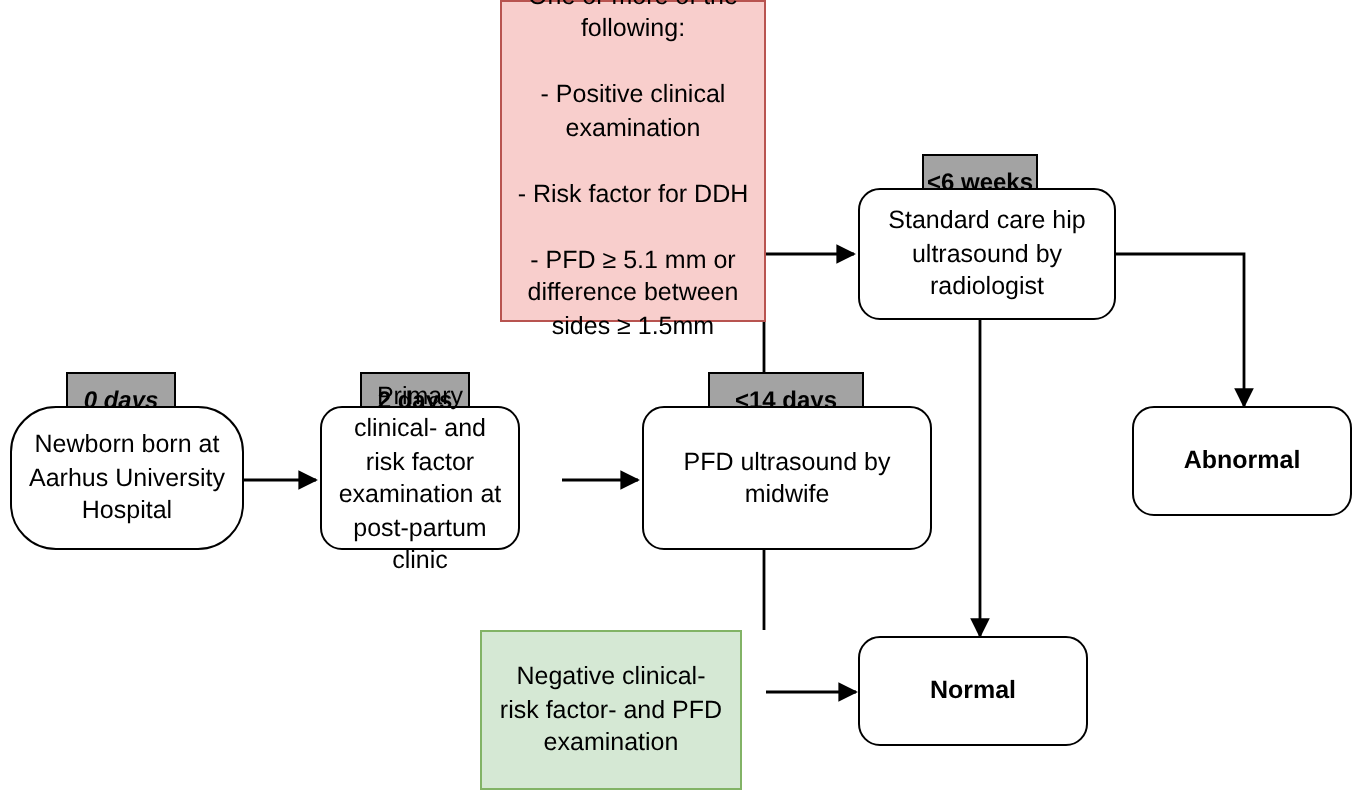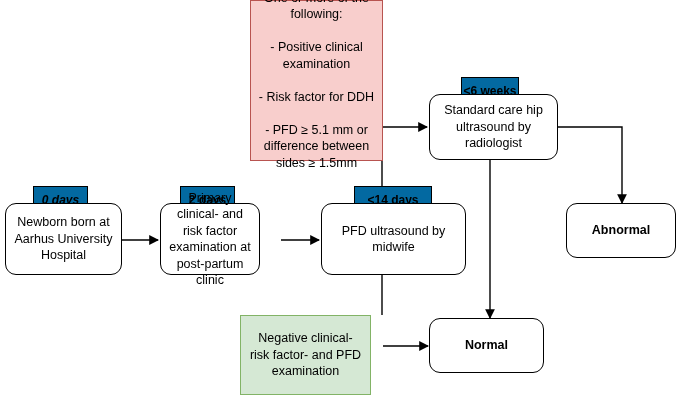--- a/index.html
+++ b/index.html
@@ -48,21 +48,21 @@
   }
   .bold {
     font-weight: bold;
   }
   .tag {
     position: absolute;
     box-sizing: border-box;
     display: flex;
     align-items: center;
     justify-content: center;
-    background: #0369a1;
+    background: #a3a3a3;
     border: 1.4px solid #000000;
     font-size: 12px;
     font-weight: bold;
     color: #000000;
     white-space: nowrap;
     z-index: 5;
     padding: 13px 5px;
   }
   .edge-layer {
     position: absolute;
@@ -107,21 +107,21 @@
   <div class="node sharp pink" style="left:250px; top:0px; width:133px; height:161px;">One or more of the following:
 
 - Positive clinical examination
 
 - Risk factor for DDH
 
 - PFD ≥ 5.1 mm or difference between sides ≥ 1.5mm</div>
 
   <div class="tag" style="left:33px; top:186px; width:55px; height:18px;font-style:italic;">0 days</div>
 
-  <div class="node rounded" style="left:5px; top:203px; width:117px; height:72px;">Newborn born at Aarhus University Hospital</div>
+  <div class="node rounded" style="left:5px; top:203px; width:117px; height:72px;border-radius:23px;">Newborn born at Aarhus University Hospital</div>
 
   <div class="tag" style="left:180px; top:186px; width:55px; height:18px;">2 days</div>
 
   <div class="node rounded" style="left:160px; top:203px; width:100px; height:72px;">Primary clinical- and risk factor examination at post-partum clinic</div>
 
   <div class="tag" style="left:354px; top:186px; width:78px; height:18px;">&lt;14 days</div>
 
   <div class="node rounded" style="left:321px; top:203px; width:145px; height:72px;">PFD ultrasound by midwife</div>
 
   <div class="tag" style="left:461px; top:77px; width:58px; height:18px;">&lt;6 weeks</div>

